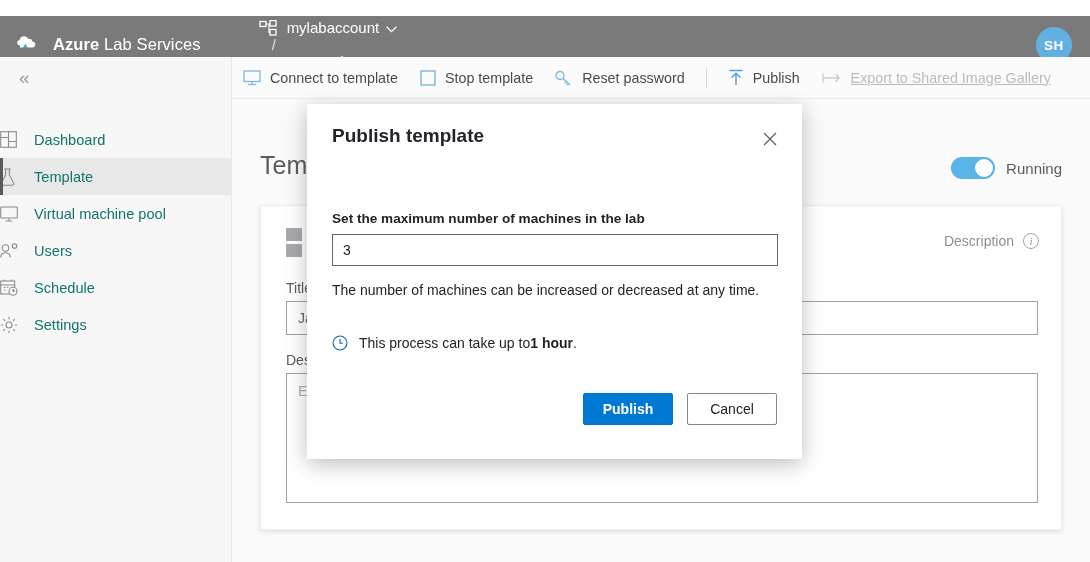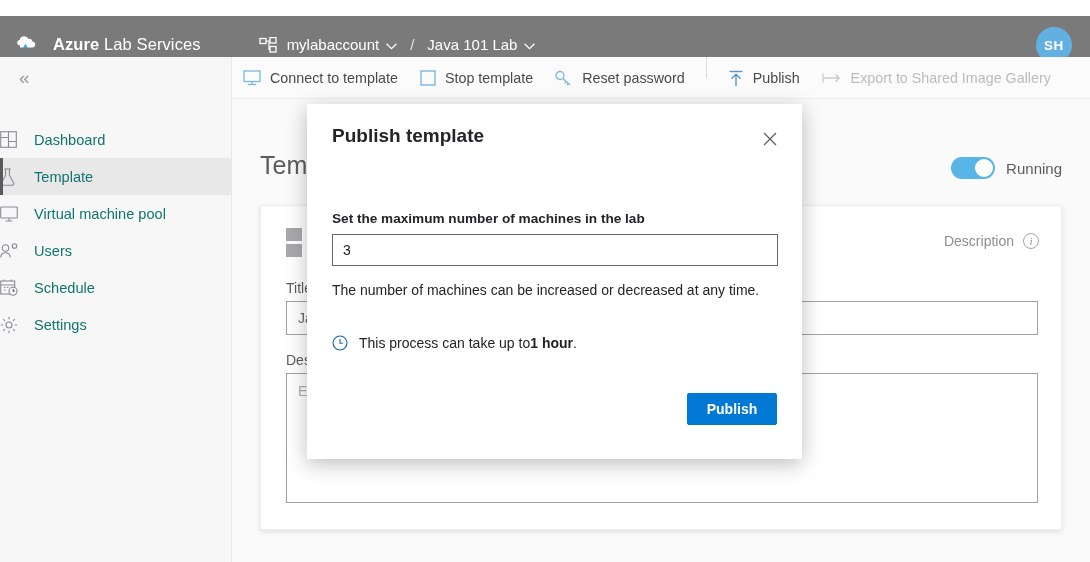--- a/index.html
+++ b/index.html
@@ -17,44 +17,44 @@
   .topbar{
     position:absolute; left:0; top:16px; width:1090px; height:57px;
     background:#7a7a7a; display:flex; align-items:center;
   }
   .brand{ display:flex; align-items:center; margin-left:16px; }
   .azure-logo{ width:26px; height:26px; position:relative; margin-right:11px; }
   .brand-text{ color:#ffffff; font-size:16.5px; letter-spacing:.1px; white-space:nowrap; }
   .brand-text b{ font-weight:700; }
   .brand-text span.light{ font-weight:400; }
 
-  .crumbs{ display:flex; align-items:flex-start; margin-left:58px; }
+  .crumbs{ display:flex; align-items:flex-start; margin-left:58px;flex-direction:column; }
   .crumb{ display:flex; align-items:center; color:#ffffff; font-size:15px; white-space:nowrap; cursor:pointer; }
   .crumb-icon{ width:19px; height:17px; margin-right:9px; position:relative; top:1px; }
   .chev{ margin-left:7px; display:inline-block; }
   .crumb-sep{ color:#e0e0e0; font-size:15px; margin:0 13px; }
 
   .avatar{
     position:absolute; right:18px; top:11px; width:36px; height:36px;
     border-radius:50%; background:#62b0e2; color:#ffffff;
     display:flex; align-items:center; justify-content:center;
     font-size:13.5px; font-weight:600; letter-spacing:.5px; cursor:pointer;
   }
 
   
   .cmdbar{
     position:absolute; left:232px; top:57px; width:858px; height:42px;
-    background:#fbfbfb; display:flex; align-items:flex-start;
+    background:#fbfbfb; display:flex; align-items:center;
     border-bottom:1px solid #ededed;
   }
   .cmd{
     display:flex; align-items:center; height:42px; padding:0 11px;
     font-size:14.3px; color:#4a4a4a; cursor:pointer; white-space:nowrap;
   }
-  .cmd.disabled{ color:#bcbcbc; cursor:default; }
+  .cmd.disabled{ color:#bcbcbc; cursor:default;text-decoration:underline; }
   .cmd .ci{ margin-right:9px; display:flex; align-items:center; }
   .cmd-sep{ width:1px; height:21px; background:#dedede; margin:0 10px; }
 
   
   .sidebar{
     position:absolute; left:0; top:57px; width:232px; height:505px;
     background:#f7f7f7; border-right:1px solid #e8e8e8;
   }
   .collapse{
     height:42px; display:flex; align-items:center; padding-left:19px;
@@ -380,14 +380,15 @@
         </svg>
       </span>
       <span>This process can take up to </span>
         <b>1 hour</b>
         <span>.</span>
     </div>
   </div>
 
   <div class="modal-actions">
     <button class="btn btn-primary">Publish</button>
+    <button class="btn btn-secondary">Cancel</button>
   </div>
 </div>
 
 </body></html>

